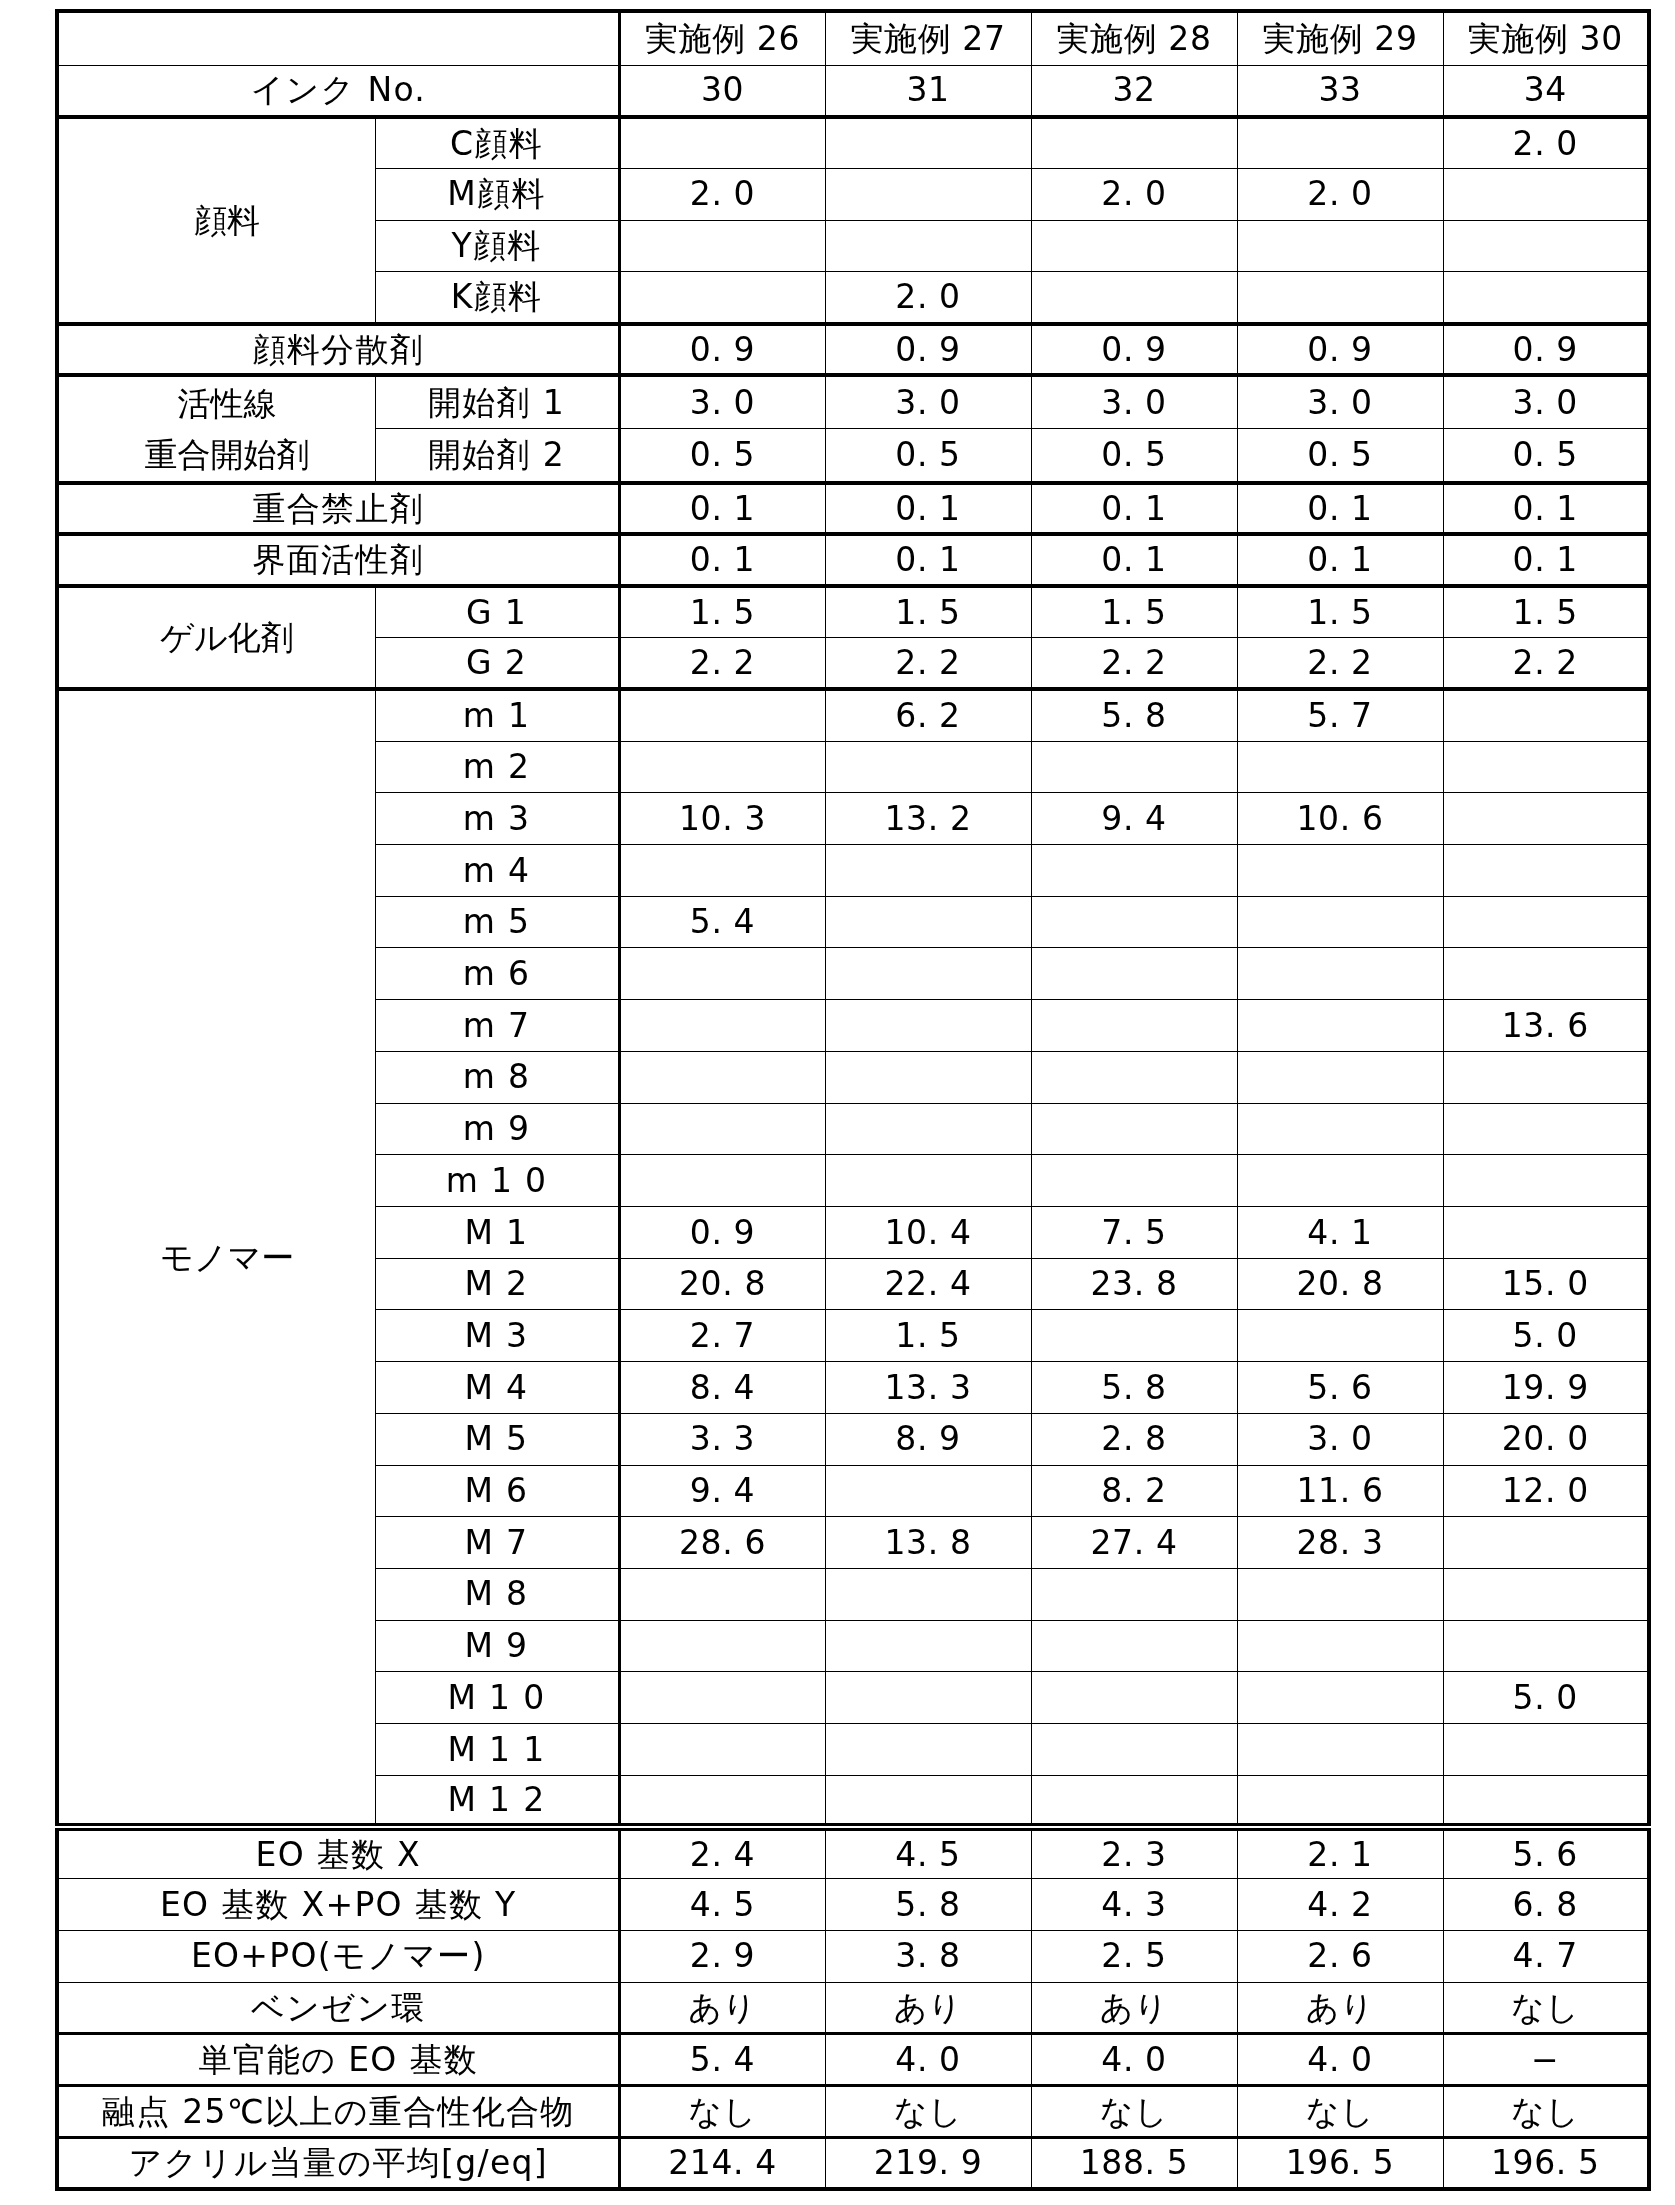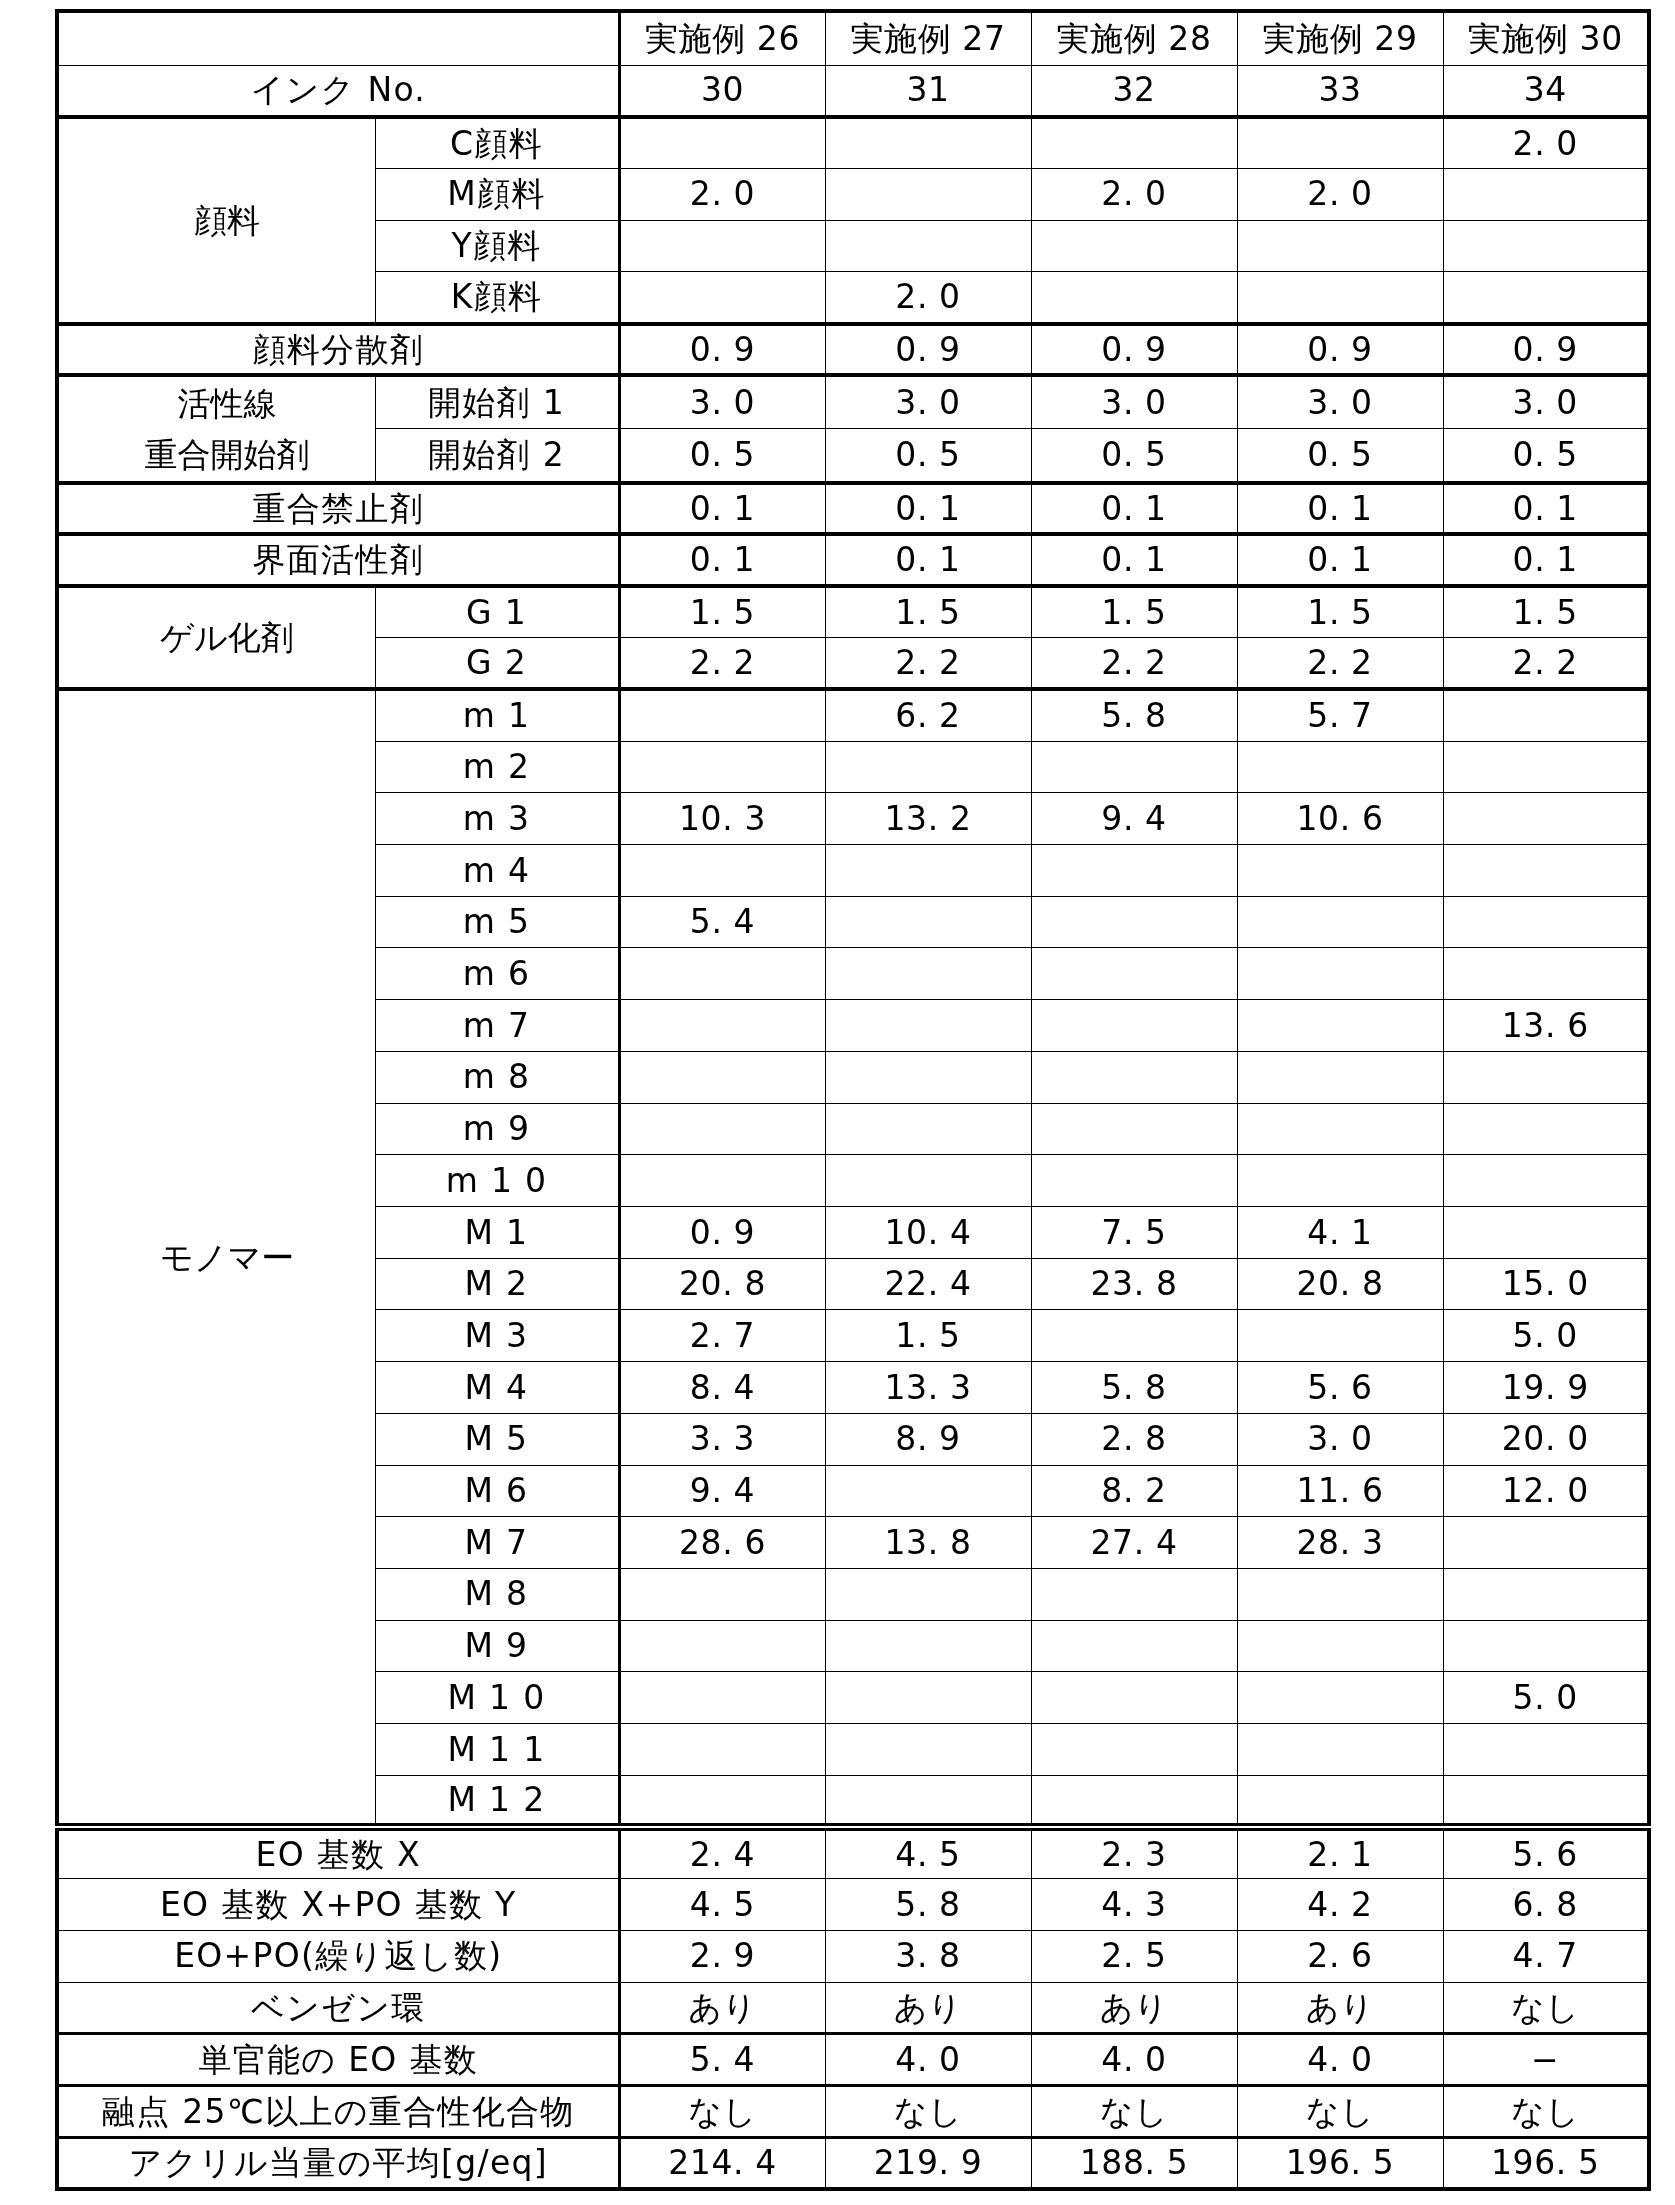--- a/index.html
+++ b/index.html
@@ -359,21 +359,21 @@
       </tr>
       <tr class="sep-thin">
         <td class="label-merged lab-sep" colspan="2">EO 基数 X+PO 基数 Y</td>
         <td class="val">4. 5</td>
         <td class="val">5. 8</td>
         <td class="val">4. 3</td>
         <td class="val">4. 2</td>
         <td class="val">6. 8</td>
       </tr>
       <tr class="sep-thin">
-        <td class="label-merged lab-sep" colspan="2">EO+PO(繰り返し数)</td>
+        <td class="label-merged lab-sep" colspan="2">EO+PO(モノマー)</td>
         <td class="val">2. 9</td>
         <td class="val">3. 8</td>
         <td class="val">2. 5</td>
         <td class="val">2. 6</td>
         <td class="val">4. 7</td>
       </tr>
       <tr class="sep-thin">
         <td class="label-merged lab-sep" colspan="2">ベンゼン環</td>
         <td class="val">あり</td>
         <td class="val">あり</td>

